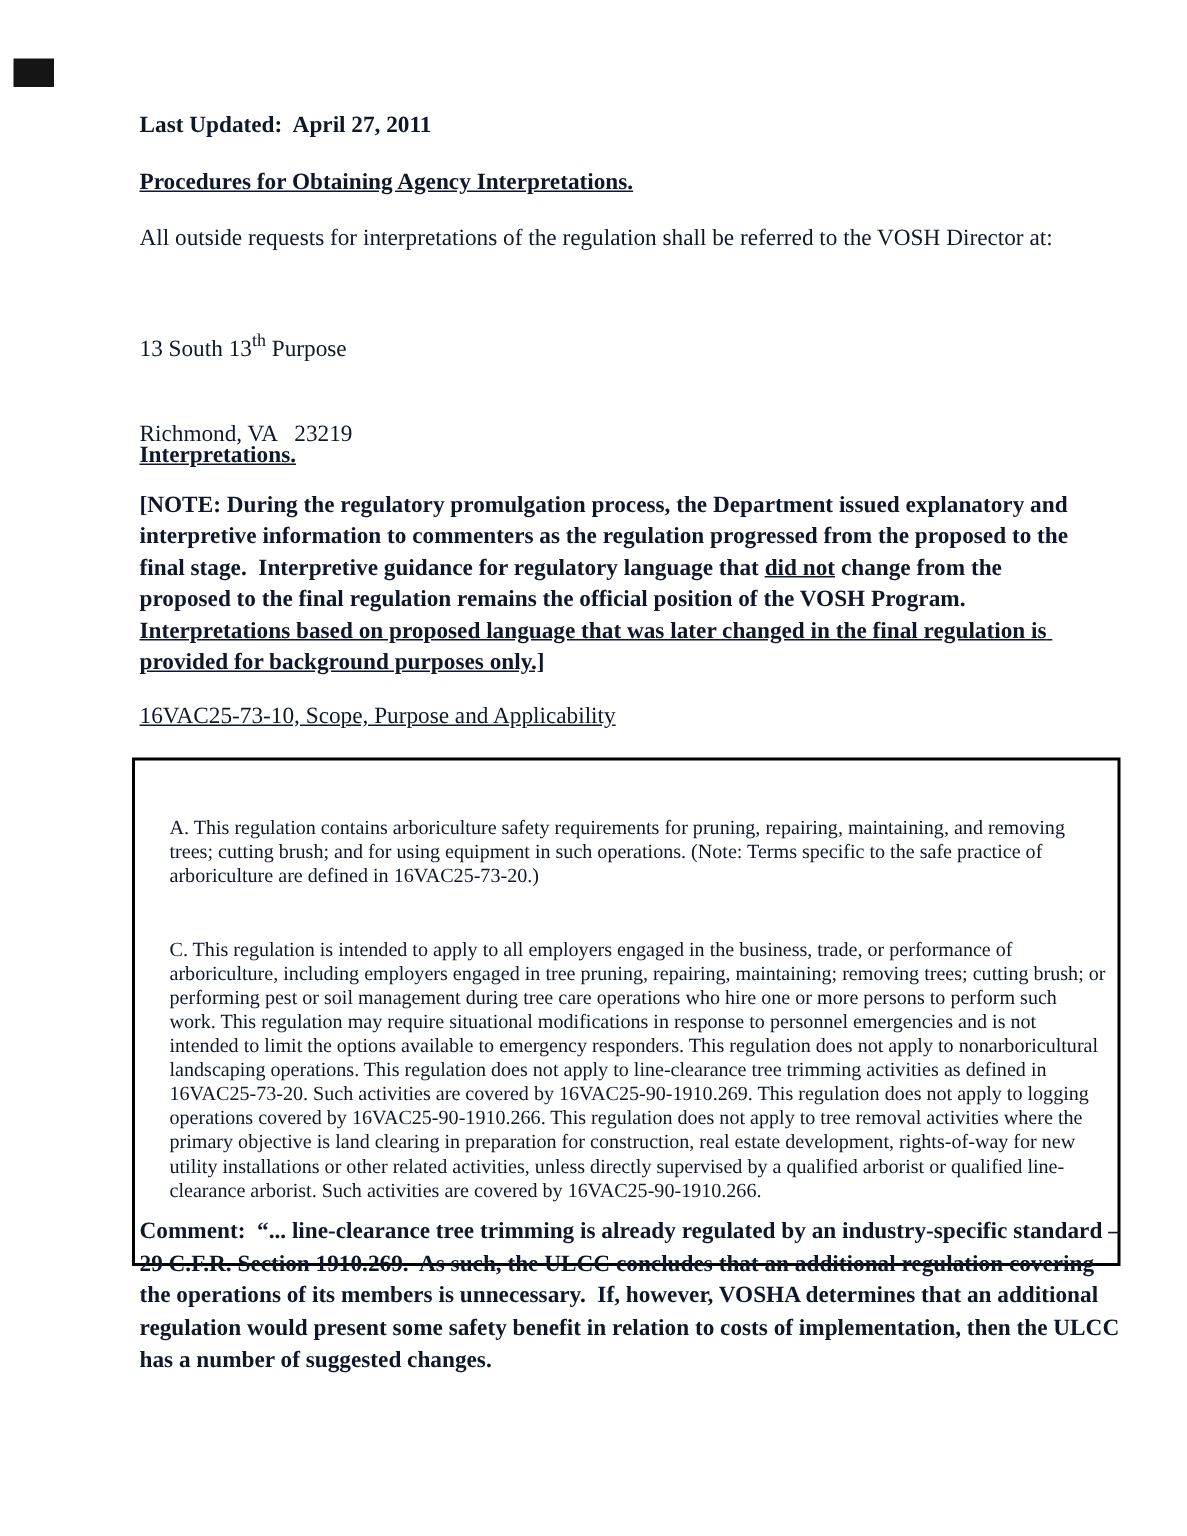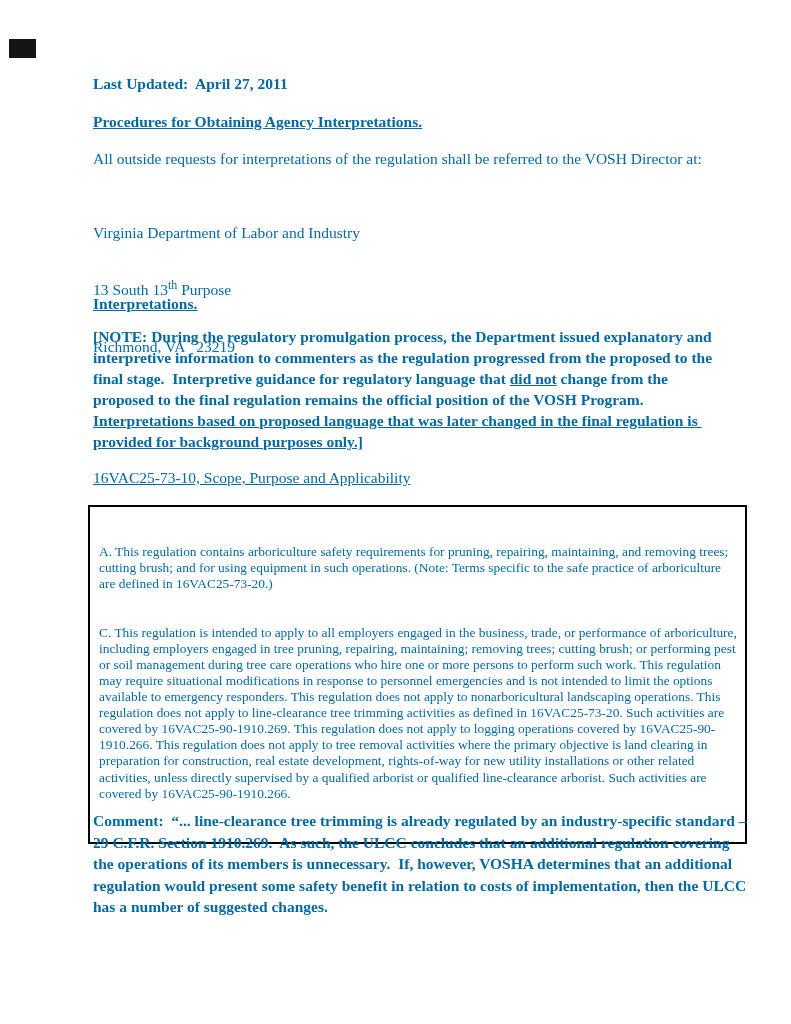--- a/index.html
+++ b/index.html
@@ -14,21 +14,21 @@
     background: #ffffff;
     color: #000000;
     font-family: "Liberation Serif", "DejaVu Serif", serif;
     overflow: hidden;
   }
   .blk {
     position: absolute;
     white-space: pre-wrap;
     font-size: 15.5px;
     line-height: 19px;
-    color: #0369a1;
+    color: #0f172a;
   }
   .bold { font-weight: bold; }
   .ul { text-decoration: underline; }
 
   .artifact {
     position: absolute;
     left: 9px;
     top: 39px;
     width: 27px;
     height: 19px;
@@ -46,42 +46,41 @@
   }
   #interpretations-heading { left: 93px; top: 294px; }
   #note-para           { left: 93px; top: 326px; width: 630px; line-height: 21px; }
   #section-heading     { left: 93px; top: 468px; }
   #scope-box {
     left: 88px;
     top: 505px;
     width: 659px;
     box-sizing: border-box;
     border: 2px solid #000000;
-    padding: 5px 8px 8px 9px;
+    padding: 5px 8px 8px 23px;
     font-size: 13.4px;
     line-height: 16.1px;
   }
   #scope-box .scope-item { white-space: pre-wrap; }
   #comment-para        { left: 93px; top: 810px; width: 655px; line-height: 21.5px; }
 </style>
 </head>
 <body>
 
 <div class="page">
 
   <div class="artifact"></div>
 
   <div class="blk bold" id="last-updated">Last Updated:  April 27, 2011</div>
 
   <div class="blk bold ul" id="procedures-heading">Procedures for Obtaining Agency Interpretations.</div>
 
   <div class="blk" id="intro-para">All outside requests for interpretations of the regulation shall be referred to the VOSH Director at:</div>
 
   <div class="blk" id="address-block">
-    <div>Virginia Department of Labor and Industry</div>
     <div><span>13 South 13</span><sup class="ord">th</sup><span> Purpose</span></div>
     <div>Richmond, VA   23219</div>
   </div>
 
   <div class="blk bold ul" id="interpretations-heading">Interpretations.</div>
 
   <div class="blk bold" id="note-para"><span>[NOTE: During the regulatory promulgation process, the Department issued explanatory and interpretive information to commenters as the regulation progressed from the proposed to the final stage.  Interpretive guidance for regulatory language that </span><span class="ul">did not</span><span> change from the proposed to the final regulation remains the official position of the VOSH Program.  </span><span class="ul">Interpretations based on proposed language that was later changed in the final regulation is provided for background purposes only.]</span></div>
 
   <div class="blk ul" id="section-heading">16VAC25-73-10, Scope, Purpose and Applicability</div>
 

